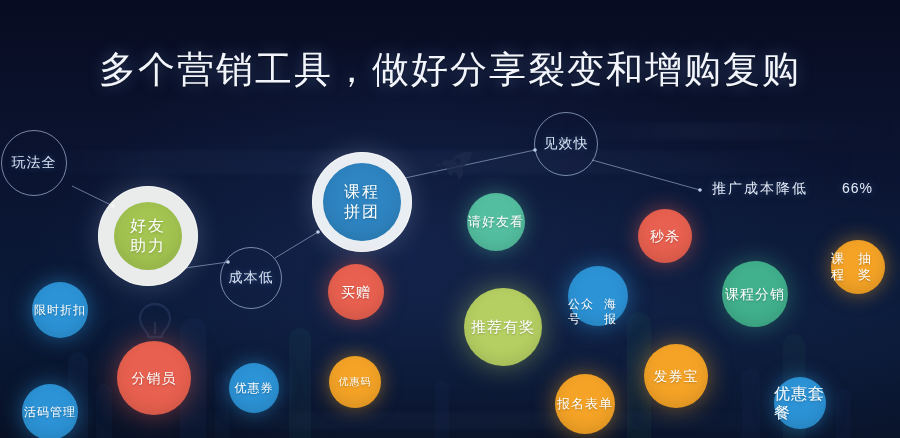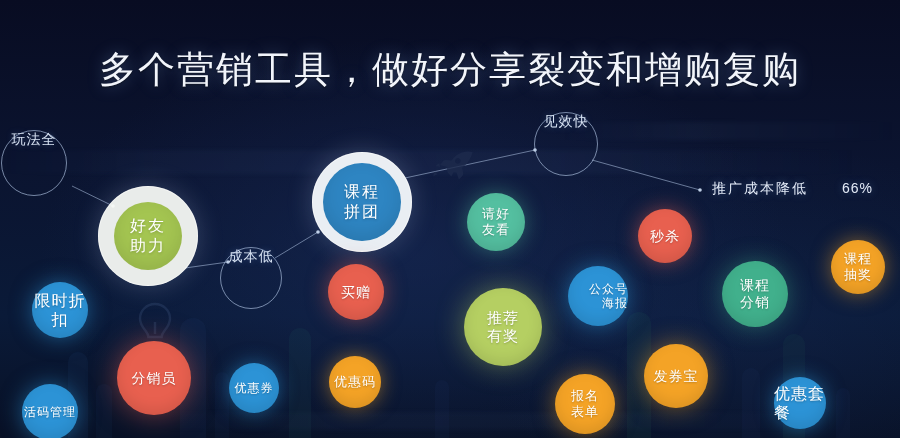--- a/index.html
+++ b/index.html
@@ -38,41 +38,41 @@
   .title{
     position:absolute;left:0;top:20px;width:900px;text-align:center;
     font-size:37px;letter-spacing:2px;color:#f2f5fb;
     text-shadow:0 0 16px rgba(150,190,255,.35),0 1px 2px rgba(0,0,0,.6);
     font-weight:400;
   }
   
   .ocircle{
     position:absolute;border-radius:50%;
     border:1px solid rgba(176,196,228,.65);
-    display:flex;justify-content:center;
+    display:flex;align-items:center;justify-content:center;
     color:#d7e2f2;letter-spacing:1px;
     text-shadow:0 0 6px rgba(120,170,255,.35);
     box-sizing:border-box;
   }
   
   .hero{
     position:absolute;border-radius:50%;
     display:flex;align-items:center;justify-content:center;
     box-sizing:border-box;
   }
   .hero .inner{
     border-radius:50%;display:flex;flex-direction:column;
     align-items:center;justify-content:center;
     color:#ffffff;line-height:1.22;letter-spacing:2px;
     text-shadow:0 1px 3px rgba(0,0,0,.22);
   }
   
   .bub{
     position:absolute;border-radius:50%;
-    display:flex;flex-direction:column;align-items:center;justify-content:center;
+    display:flex;flex-direction:row;align-items:center;justify-content:center;
     color:#fff;line-height:1.2;letter-spacing:1px;
     text-shadow:0 1px 2px rgba(0,0,0,.25);
     box-sizing:border-box;
   }
   .bub span,.hero .inner span{display:block;}
   .stat{
     position:absolute;color:#e3eaf6;letter-spacing:2px;
     text-shadow:0 0 8px rgba(130,175,255,.35);
     white-space:nowrap;
   }
@@ -151,36 +151,36 @@
           <span>好友</span>
           <span>助力</span>
         </div>
       </div>
       <div class="hero" style="left: 312px; top: 152px; width: 100px; height: 100px; background: rgba(246, 250, 253, 0.95); box-shadow: rgba(200, 220, 255, 0.22) 0px 0px 26px, rgba(255, 255, 255, 0.5) 0px 0px 0px 1px inset;">
         <div class="inner" style="width: 78px; height: 78px; background: rgb(46, 133, 194); font-size: 16px; box-shadow: rgba(0, 0, 0, 0.1) 0px -6px 18px inset;">
           <span>课程</span>
           <span>拼团</span>
         </div>
       </div>
-      <div class="bub" style="left: 32px; top: 282px; width: 56px; height: 56px; background: rgb(44, 147, 214); font-size: 16px; box-shadow: rgba(44, 147, 214, 0.55) 0px 0px 21px, rgba(0, 0, 0, 0.1) 0px -5px 14px inset; text-align: center;">
+      <div class="bub" style="left: 32px; top: 282px; width: 56px; height: 56px; background: rgb(44, 147, 214); font-size: 12px; box-shadow: rgba(44, 147, 214, 0.55) 0px 0px 21px, rgba(0, 0, 0, 0.1) 0px -5px 14px inset; text-align: center;">
         <span>限时折扣</span>
       </div>
       <div class="bub" style="left: 117px; top: 341px; width: 74px; height: 74px; background: rgb(232, 96, 79); font-size: 14px; box-shadow: rgba(232, 96, 79, 0.5) 0px 0px 27.75px, rgba(0, 0, 0, 0.1) 0px -5px 14px inset;">
         <span>分销员</span>
       </div>
       <div class="bub" style="left: 22px; top: 384px; width: 56px; height: 56px; background: rgb(44, 147, 214); font-size: 12px; box-shadow: rgba(44, 147, 214, 0.55) 0px 0px 21px, rgba(0, 0, 0, 0.1) 0px -5px 14px inset;">
         <span>活码管理</span>
       </div>
       <div class="bub" style="left: 229px; top: 363px; width: 50px; height: 50px; background: rgb(44, 147, 214); font-size: 12px; box-shadow: rgba(44, 147, 214, 0.55) 0px 0px 18.75px, rgba(0, 0, 0, 0.1) 0px -5px 14px inset;">
         <span>优惠券</span>
       </div>
       <div class="bub" style="left: 328px; top: 264px; width: 56px; height: 56px; background: rgb(232, 96, 79); font-size: 14px; box-shadow: rgba(232, 96, 79, 0.5) 0px 0px 21px, rgba(0, 0, 0, 0.1) 0px -5px 14px inset;">
         <span>买赠</span>
       </div>
-      <div class="bub" style="left: 329px; top: 356px; width: 52px; height: 52px; background: rgb(244, 163, 38); font-size: 13px; box-shadow: rgba(244, 163, 38, 0.5) 0px 0px 19.5px, rgba(0, 0, 0, 0.1) 0px -5px 14px inset;">
+      <div class="bub" style="left: 329px; top: 356px; width: 52px; height: 52px; background: rgb(244, 163, 38); font-size: 10px; box-shadow: rgba(244, 163, 38, 0.5) 0px 0px 19.5px, rgba(0, 0, 0, 0.1) 0px -5px 14px inset;">
         <span>优惠码</span>
       </div>
       <div class="bub" style="left: 467px; top: 193px; width: 58px; height: 58px; background: rgb(84, 191, 160); font-size: 13px; box-shadow: rgba(84, 191, 160, 0.45) 0px 0px 21.75px, rgba(0, 0, 0, 0.1) 0px -5px 14px inset;">
         <span>请好</span>
         <span>友看</span>
       </div>
       <div class="bub" style="left: 464px; top: 288px; width: 78px; height: 78px; background: rgb(181, 207, 98); font-size: 15px; box-shadow: rgba(181, 207, 98, 0.45) 0px 0px 29.25px, rgba(0, 0, 0, 0.1) 0px -5px 14px inset;">
         <span>推荐</span>
         <span>有奖</span>
       </div>

